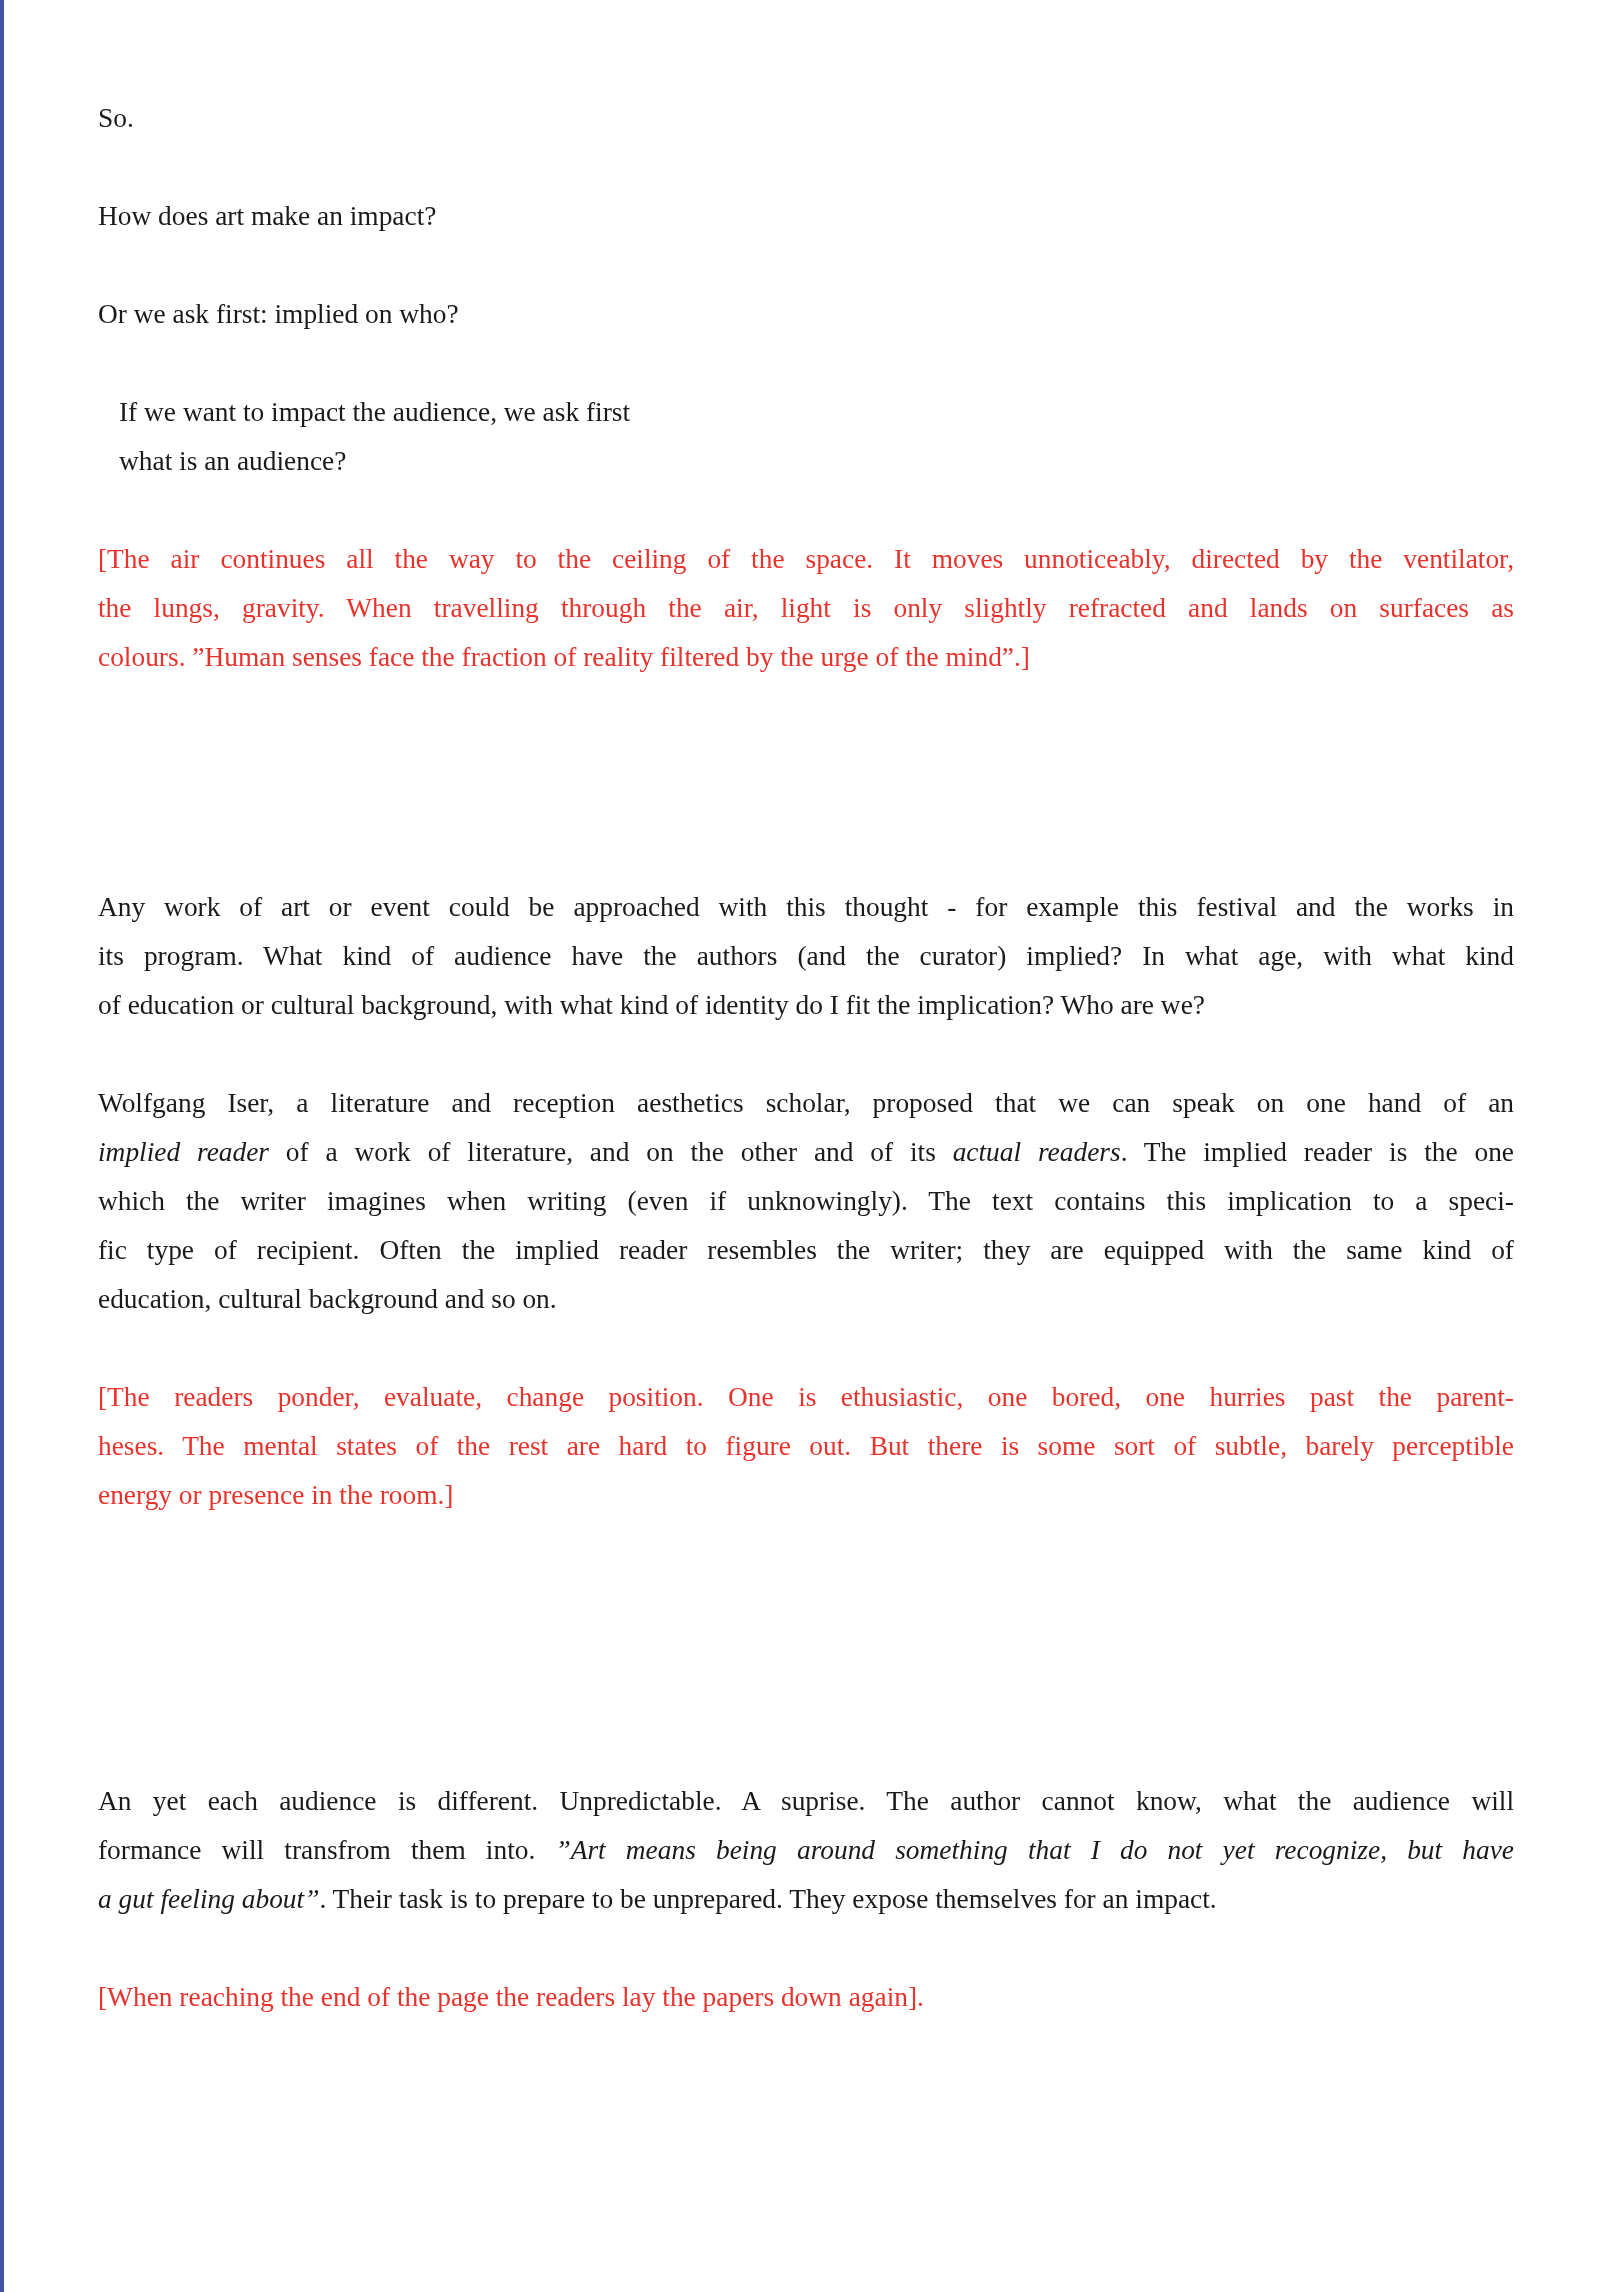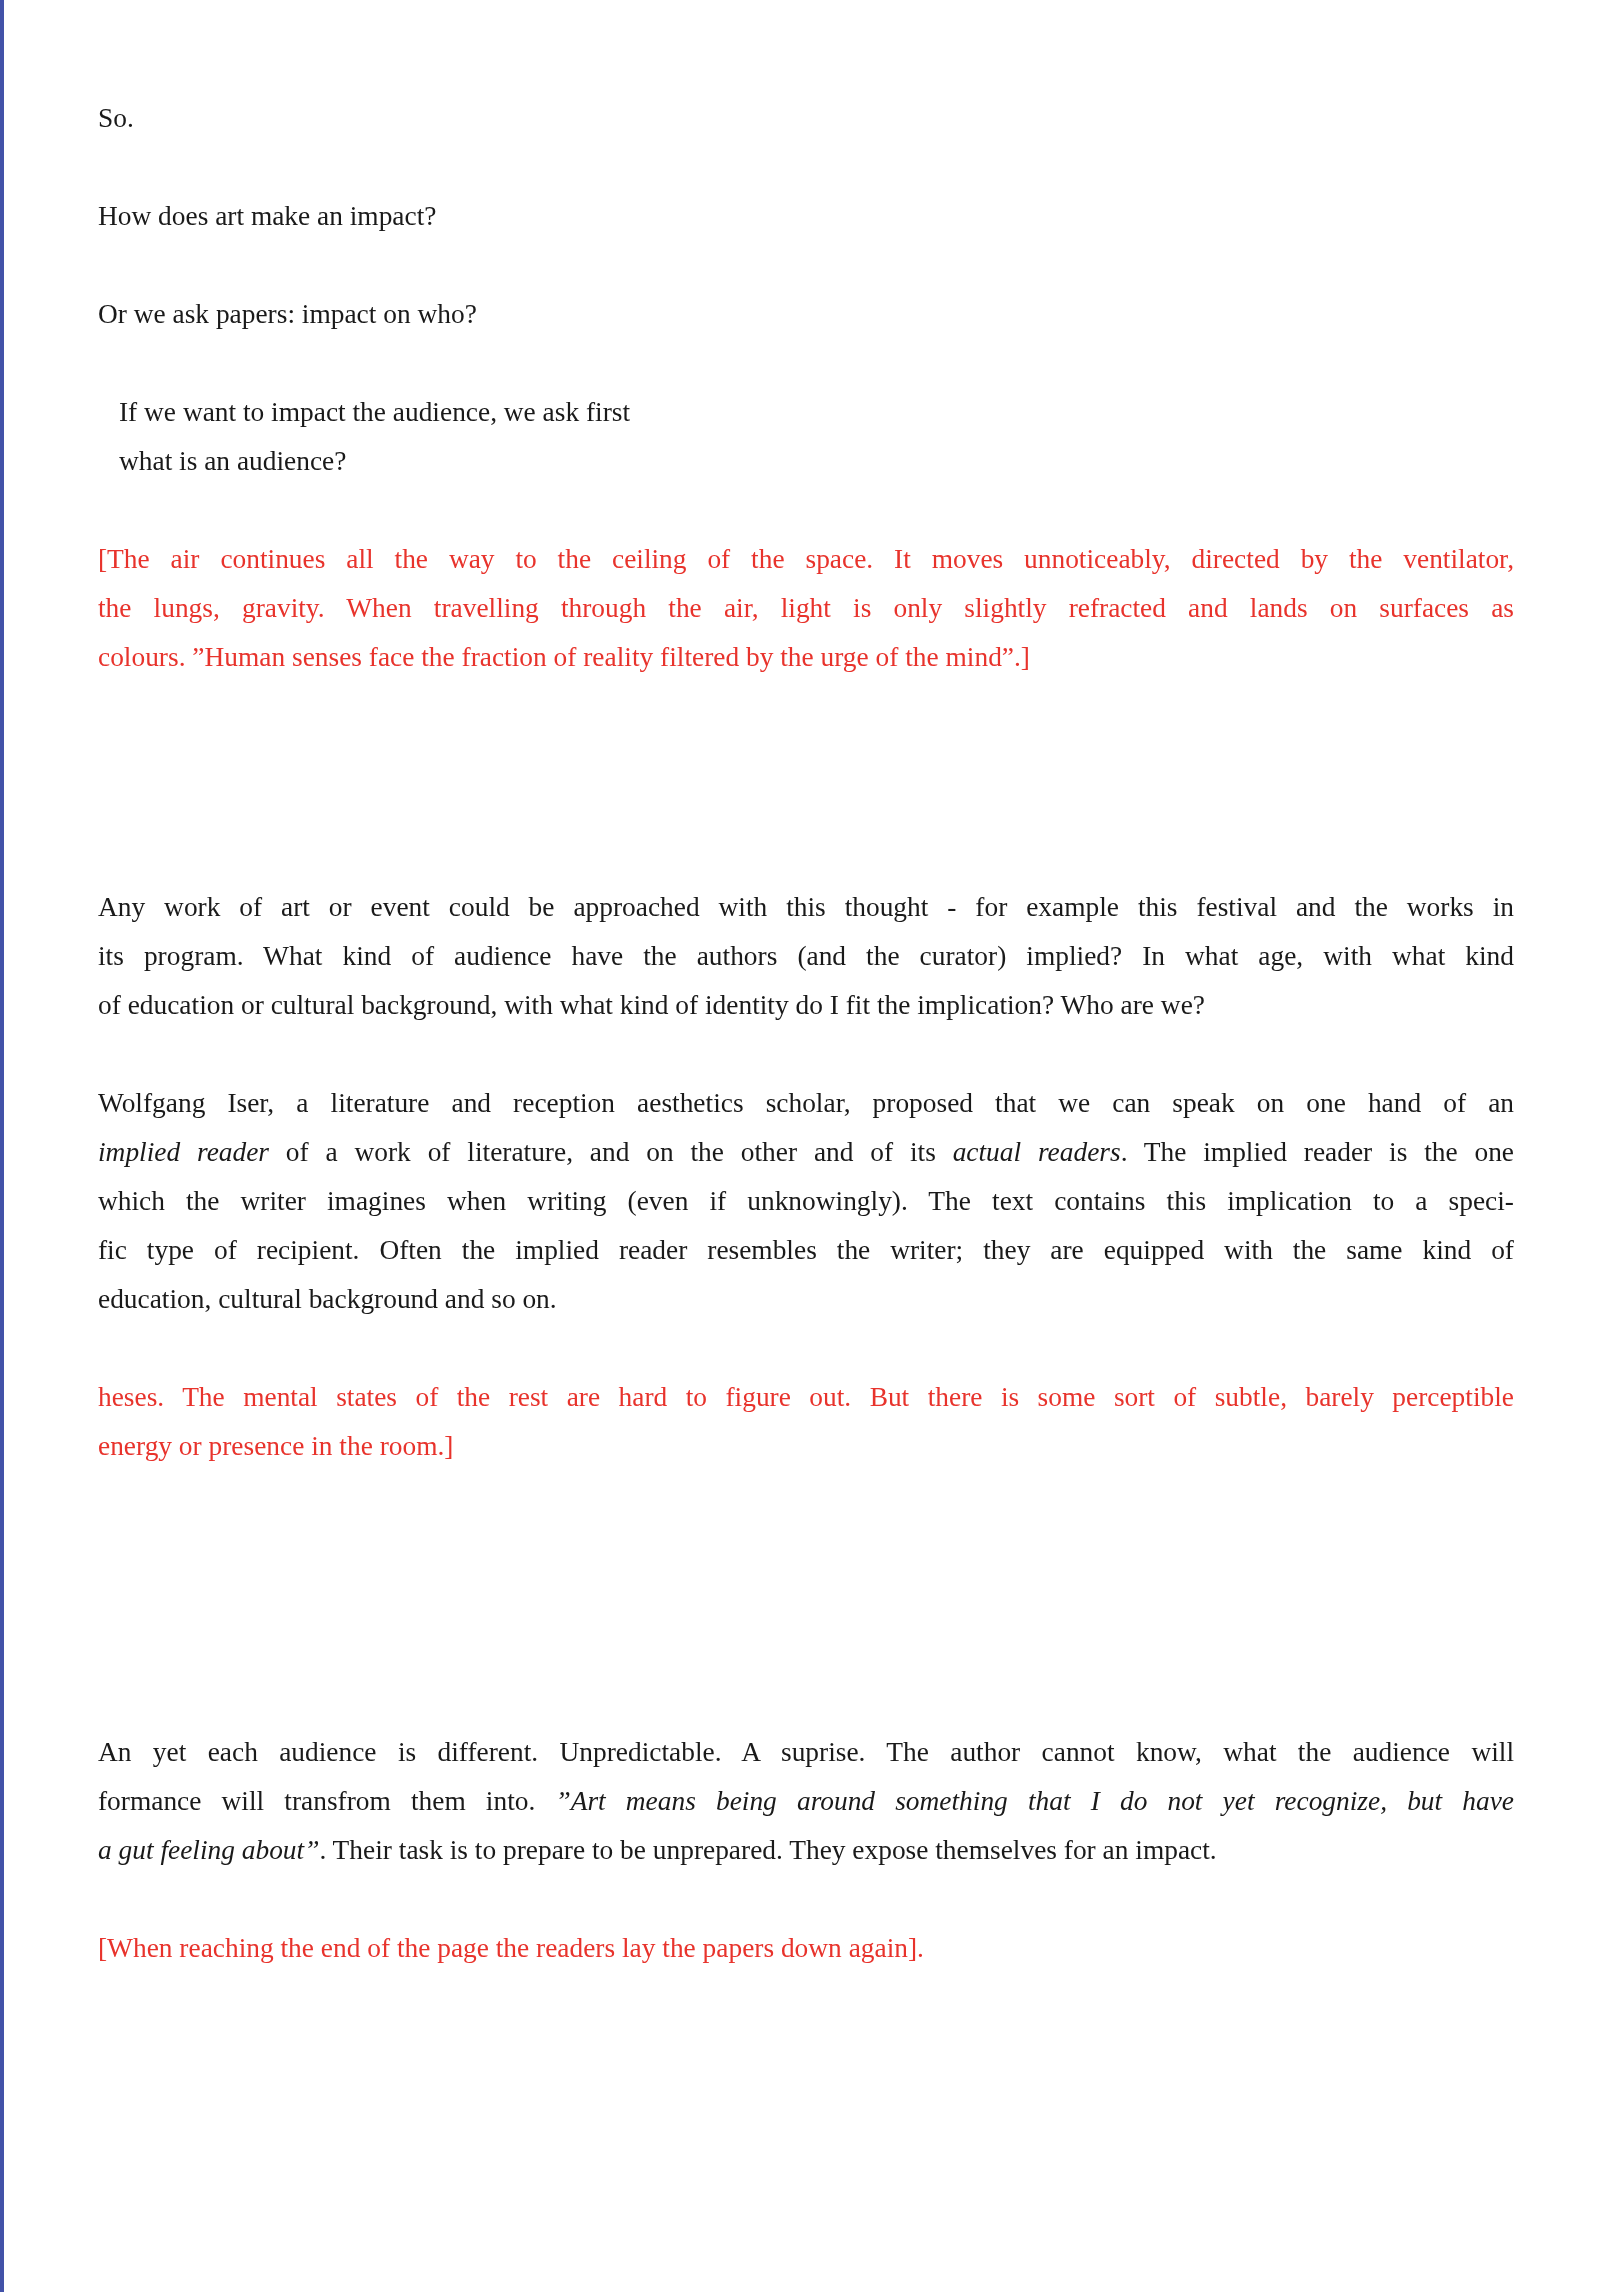--- a/index.html
+++ b/index.html
@@ -66,21 +66,21 @@
 <div class="edge-line"></div>
 <div class="page">
   <div>
       <div class="paragraph black" data-pname="so">
         <div class="line last"><span>So.</span></div>
       </div>
       <div class="paragraph black" data-pname="impact-question">
         <div class="line last"><span>How does art make an impact?</span></div>
       </div>
       <div class="paragraph black" data-pname="impact-on-who">
-        <div class="line last"><span>Or we ask papers: impact on who?</span></div>
+        <div class="line last"><span>Or we ask first: implied on who?</span></div>
       </div>
       <div class="paragraph black" data-pname="audience-question">
         <div class="line"><span>If we want to impact the audience, we ask first</span></div>
         <div class="line last"><span>what is an audience?</span></div>
       </div>
       <div class="paragraph red" data-pname="stage-note-air">
         <div class="line"><span>[The air continues all the way to the ceiling of the space. It moves unnoticeably, directed by the ventilator,</span></div>
         <div class="line"><span>the lungs, gravity. When travelling through the air, light is only slightly refracted and lands on surfaces as</span></div>
         <div class="line last"><span>colours. ”Human senses face the fraction of reality filtered by the urge of the mind”.]</span></div>
       </div>
@@ -90,20 +90,21 @@
         <div class="line last"><span>of education or cultural background, with what kind of identity do I fit the implication? Who are we?</span></div>
       </div>
       <div class="paragraph black" data-pname="wolfgang-iser">
         <div class="line"><span>Wolfgang Iser, a literature and reception aesthetics scholar, proposed that we can speak on one hand of an</span></div>
         <div class="line"><span class="em">implied reader</span><span> of a work of literature, and on the other and of its </span><span class="em">actual readers</span><span>. The implied reader is the one</span></div>
         <div class="line"><span>which the writer imagines when writing (even if unknowingly). The text contains this implication to a speci-</span></div>
         <div class="line"><span>fic type of recipient. Often the implied reader resembles the writer; they are equipped with the same kind of</span></div>
         <div class="line last"><span>education, cultural background and so on.</span></div>
       </div>
       <div class="paragraph red" data-pname="stage-note-readers">
+        <div class="line"><span>[The readers ponder, evaluate, change position. One is ethusiastic, one bored, one hurries past the parent-</span></div>
         <div class="line"><span>heses. The mental states of the rest are hard to figure out. But there is some sort of subtle, barely perceptible</span></div>
         <div class="line last"><span>energy or presence in the room.]</span></div>
       </div>
       <div class="paragraph black" data-pname="each-audience">
         <div class="line"><span>An yet each audience is different. Unpredictable. A suprise. The author cannot know, what the audience will</span></div>
         <div class="line"><span>formance will transfrom them into. </span><span class="em">”Art means being around something that I do not yet recognize, but have</span></div>
         <div class="line last"><span class="em">a gut feeling about”</span><span>. Their task is to prepare to be unprepared. They expose themselves for an impact.</span></div>
       </div>
       <div class="paragraph red" data-pname="stage-note-end">
         <div class="line last"><span>[When reaching the end of the page the readers lay the papers down again].</span></div>

